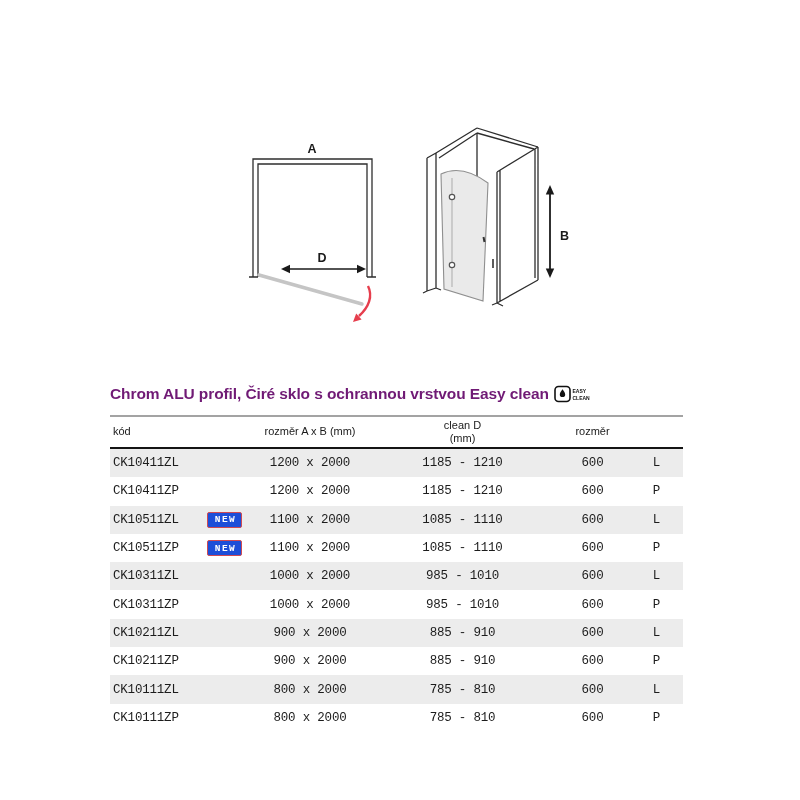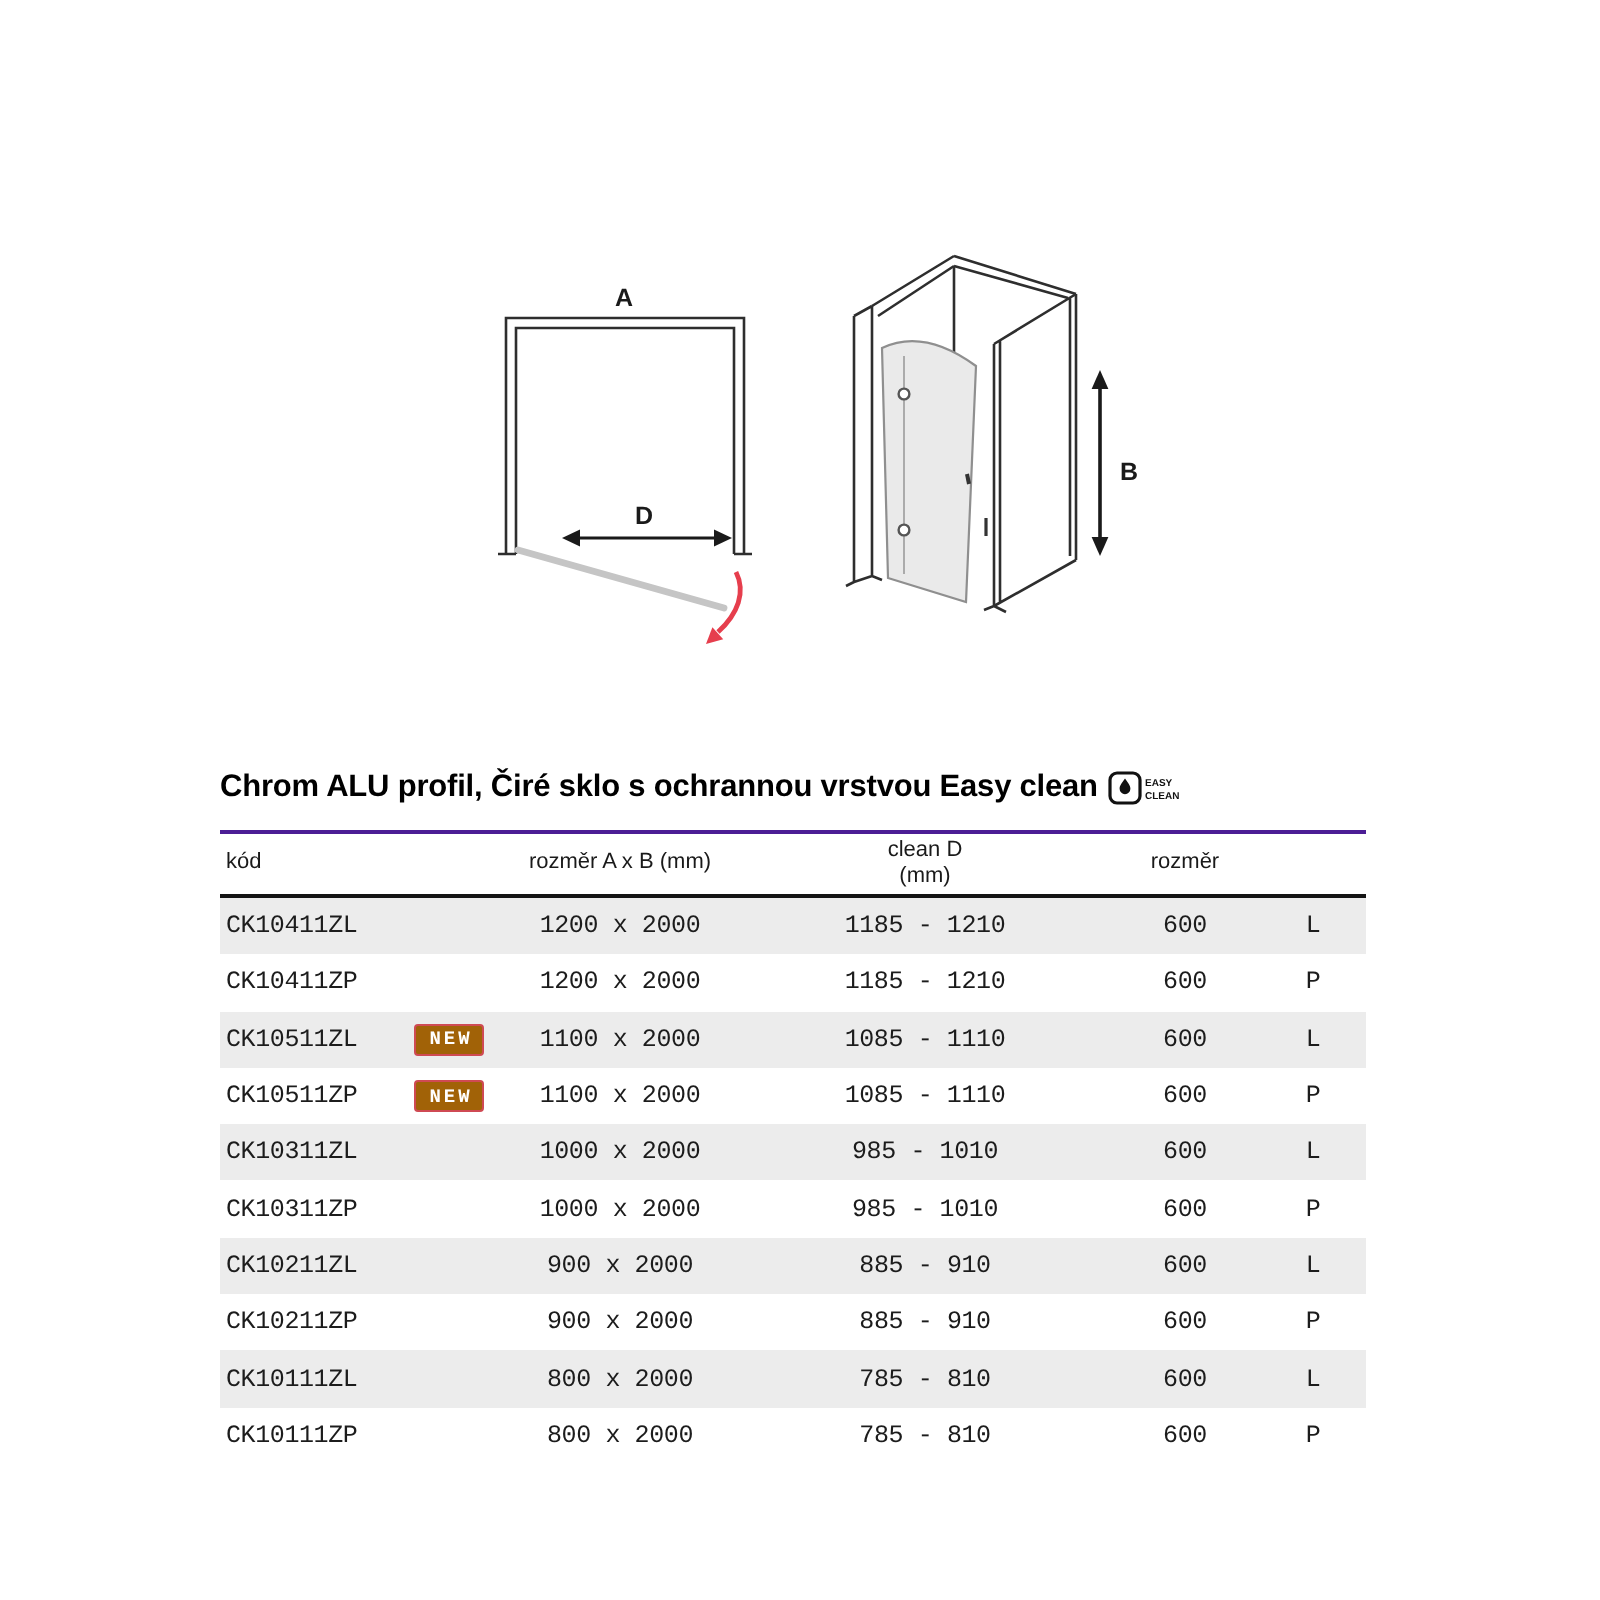--- a/index.html
+++ b/index.html
@@ -3,38 +3,38 @@
 <meta charset="utf-8">
 <style>
   * { margin:0; padding:0; box-sizing:border-box; }
   body { background:#fff; font-family:"Liberation Sans", sans-serif; }
   .page { position:relative; width:800px; height:800px; background:#ffffff; overflow:hidden; }
 
   .diagram-svg { position:absolute; left:0; top:0; width:800px; height:345px; }
 
   .title-row { position:absolute; left:110px; top:385px; width:575px;
                display:flex; align-items:center; gap:5px; }
-  .page-title { font-size:15.5px; font-weight:bold; color:#000000; letter-spacing:-0.1px; }
+  .page-title { font-size:15.5px; font-weight:bold; color:#701a75; letter-spacing:-0.1px; }
 
   .table-wrap { position:absolute; left:110px; top:415px; width:573px;
-                border-top:2px solid #4c1d95; }
+                border-top:2px solid #a3a3a3; }
   .thead { display:grid; grid-template-columns:140px 120px 185px 75px 53px;
            height:32px; align-items:center; border-bottom:2.5px solid #141414;
            font-size:11px; line-height:1.2; color:#1a1a1a; }
   .hcell { text-align:center; }
   .hcell:first-child { text-align:left; padding-left:3px; }
   .trow { display:grid; grid-template-columns:140px 120px 185px 75px 53px;
           height:28.3px; align-items:center; font-size:12.5px; color:#1c1c1c;
           letter-spacing:-0.2px; }
   .trow:nth-child(odd) { background:#ececec; }
   .cell { text-align:center;font-family:Liberation Mono, monospace; }
   .cell-code { text-align:left; padding-left:3px; position:relative;
                display:flex; align-items:center; }
   .new-badge { position:absolute; left:97px; top:50%; transform:translateY(-50%);
-               width:35px; height:16px; background:#a16207; border:1px solid #cf4a53;
+               width:35px; height:16px; background:#1d4ed8; border:1px solid #cf4a53;
                border-radius:2px; color:#fff; font-size:9.5px; font-weight:bold;
                letter-spacing:1.5px; display:flex; align-items:center;
                justify-content:center; padding-left:2px; }
   svg text { font-family:"Liberation Sans", sans-serif; }
 </style>
 </head>
 <body>
 
 <div class="page">
 

